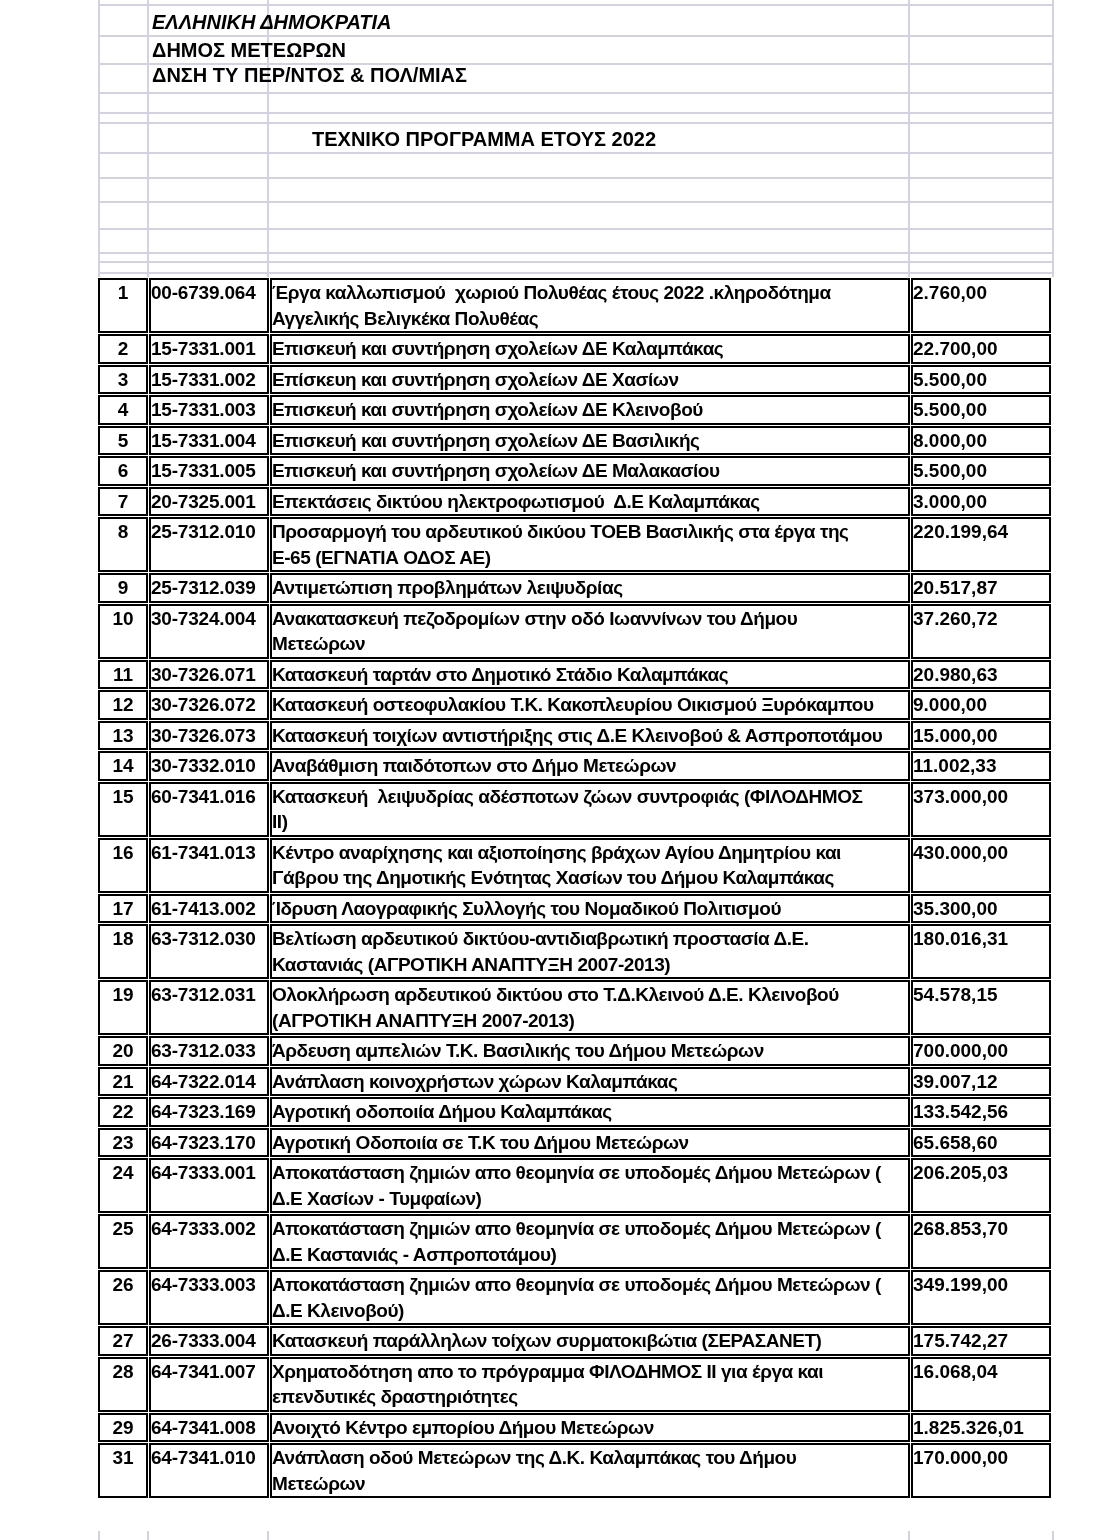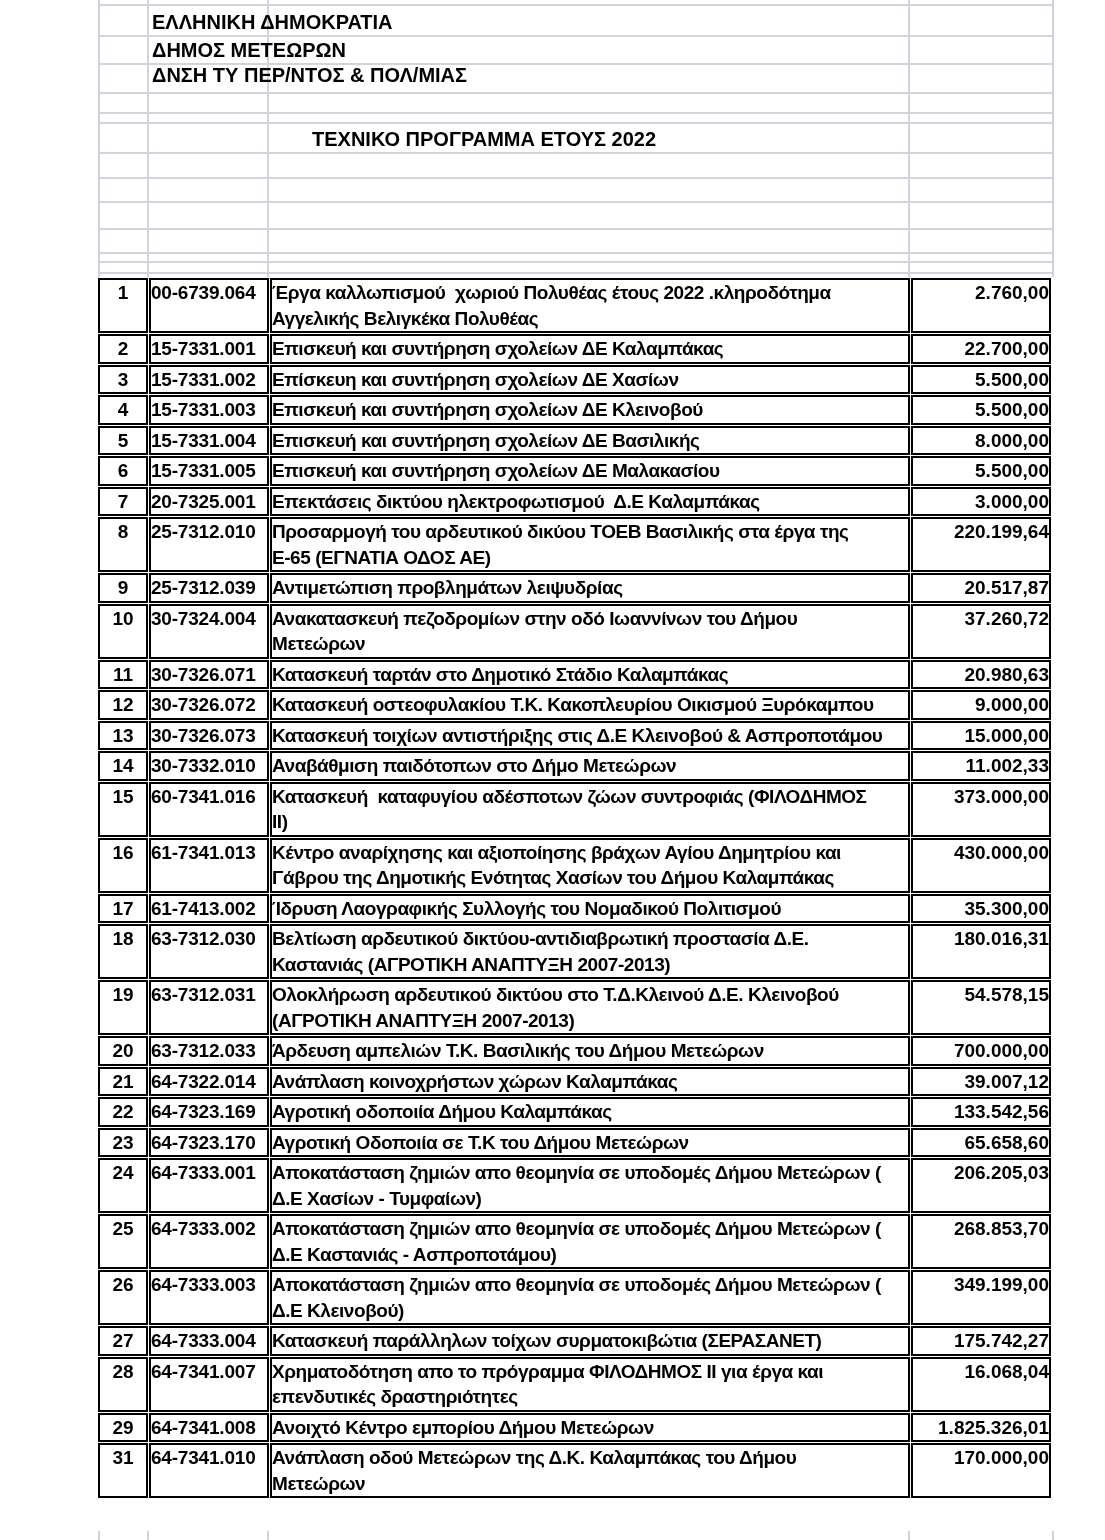--- a/index.html
+++ b/index.html
@@ -7,38 +7,38 @@
     position:relative;width:1105px;height:1540px;background:#fff;
     font-family:"Liberation Sans","DejaVu Sans",sans-serif;
     font-weight:bold;color:#000;overflow:hidden;
   }
   
   .hline{position:absolute;left:98px;width:956px;height:2px;background:#d2d3de;}
   .vline{position:absolute;top:0;width:2px;height:277px;background:#d2d3de;}
   .stub{position:absolute;top:1531px;width:2px;height:9px;background:#d2d3de;}
   
   .hdr{position:absolute;left:152px;font-size:20px;white-space:pre;line-height:22px;}
-  .hdr1{top:11px;}
+  .hdr1{top:11px;font-style:italic;}
   .hdr2{top:39px;text-align:center;}
   .hdr3{top:64px;}
   .doc-title{position:absolute;left:272px;top:128px;font-size:20px;white-space:pre;line-height:22px;margin-left:40px;}
   
   .ptable{
     position:absolute;left:97px;top:277px;width:955px;
     border-collapse:separate;border-spacing:1px;table-layout:fixed;
   }
   .ptable td{
     border:2px solid #000;box-sizing:border-box;background:#fff;
     vertical-align:top;padding:0;font-size:19px;font-weight:bold;
     line-height:25.5px;height:25px;overflow:hidden;
   }
   .cell-num{text-align:center;}
   .cell-code{white-space:nowrap;letter-spacing:-0.2px;}
   .cell-desc{padding:0 2px 0 4px;white-space:pre;letter-spacing:-0.45px;margin-top:43px;}
-  .cell-amt{text-align:right;padding-right:4px;white-space:nowrap;}
+  .cell-amt{padding-right:4px;white-space:nowrap;}
 </style>
 </head>
 <body>
 
 <div class="canvas">
 
   <div>
       <div class="hline" style="top: 4px; background: rgb(210, 211, 222);"></div>
       <div class="hline" style="top: 35px; background: rgb(210, 211, 222);"></div>
       <div class="hline" style="top: 63px; background: rgb(210, 211, 222);"></div>
@@ -155,21 +155,21 @@
         </tr>
         <tr>
           <td class="cell-num">14</td>
           <td class="cell-code">30-7332.010</td>
           <td class="cell-desc">Αναβάθμιση παιδότοπων στο Δήμο Μετεώρων</td>
           <td class="cell-amt">11.002,33</td>
         </tr>
         <tr>
           <td class="cell-num">15</td>
           <td class="cell-code">60-7341.016</td>
-          <td class="cell-desc">Κατασκευή  καταφυγίου αδέσποτων ζώων συντροφιάς (ΦΙΛΟΔΗΜΟΣ
+          <td class="cell-desc">Κατασκευή  λειψυδρίας αδέσποτων ζώων συντροφιάς (ΦΙΛΟΔΗΜΟΣ
 II)</td>
           <td class="cell-amt">373.000,00</td>
         </tr>
         <tr>
           <td class="cell-num">16</td>
           <td class="cell-code">61-7341.013</td>
           <td class="cell-desc">Κέντρο αναρίχησης και αξιοποίησης βράχων Αγίου Δημητρίου και
 Γάβρου της Δημοτικής Ενότητας Χασίων του Δήμου Καλαμπάκας</td>
           <td class="cell-amt">430.000,00</td>
         </tr>
@@ -233,21 +233,21 @@
         </tr>
         <tr>
           <td class="cell-num">26</td>
           <td class="cell-code">64-7333.003</td>
           <td class="cell-desc">Αποκατάσταση ζημιών απο θεομηνία σε υποδομές Δήμου Μετεώρων (
 Δ.Ε Κλεινοβού)</td>
           <td class="cell-amt">349.199,00</td>
         </tr>
         <tr>
           <td class="cell-num">27</td>
-          <td class="cell-code">64-7333.004</td>
+          <td class="cell-code">26-7333.004</td>
           <td class="cell-desc">Κατασκευή παράλληλων τοίχων συρματοκιβώτια (ΣΕΡΑΣΑΝΕΤ)</td>
           <td class="cell-amt">175.742,27</td>
         </tr>
         <tr>
           <td class="cell-num">28</td>
           <td class="cell-code">64-7341.007</td>
           <td class="cell-desc">Χρηματοδότηση απο το πρόγραμμα ΦΙΛΟΔΗΜΟΣ II για έργα και
 επενδυτικές δραστηριότητες</td>
           <td class="cell-amt">16.068,04</td>
         </tr>

